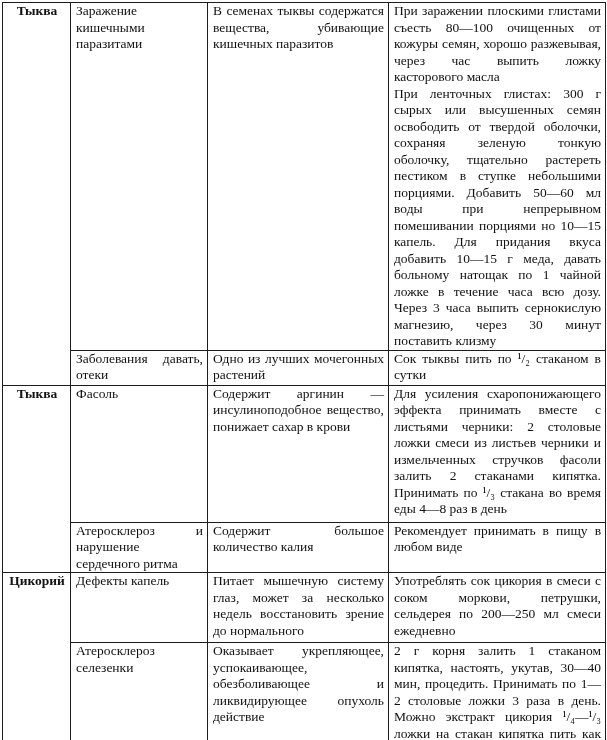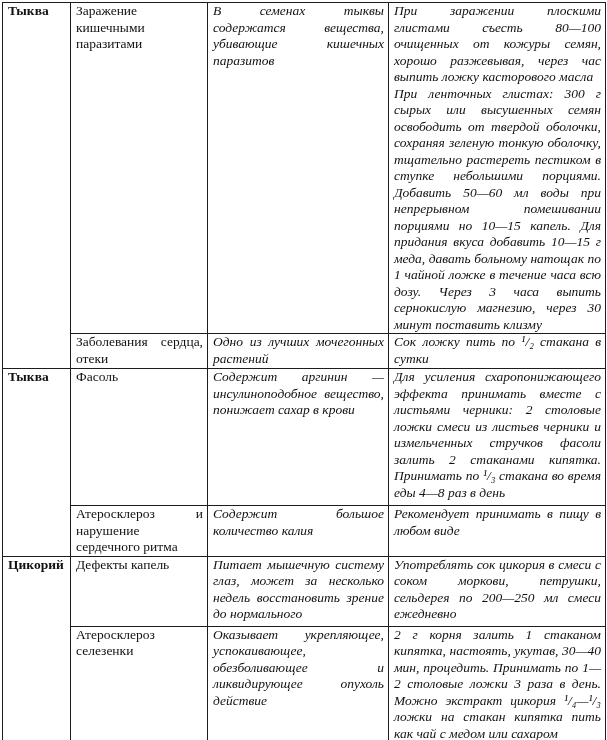--- a/index.html
+++ b/index.html
@@ -27,28 +27,27 @@
   }
   table.remedies td {
     border: 1px solid #1c1c1c;
     vertical-align: top;
     padding: 0 4px 0 5px;
     box-sizing: border-box;
     overflow: hidden;
   }
   td.plant {
     font-weight: bold;
-    text-align: left;
+    text-align: center;
   }
   td.disease {
     text-align: justify;
   }
   td.property, td.usage {
     text-align: justify;
-    font-style: italic;
   }
   td.usage p, td.property p, td.disease p {
     margin: 0;
     padding: 0;
     text-align: justify;
     hyphens: auto;
   }
 </style>
 </head>
 <body>
@@ -71,27 +70,27 @@
         <td class="property">
           <p>В семенах тыквы содержатся вещества, убивающие кишечных паразитов</p>
         </td>
         <td class="usage">
           <p>При заражении плоскими глистами съесть 80—100 очищенных от кожуры семян, хорошо разжевывая, через час выпить ложку касторового масла</p>
           <p>При ленточных глистах: 300 г сырых или высушенных семян освободить от твердой оболочки, сохраняя зеленую тонкую оболочку, тщательно растереть пестиком в ступке небольшими порциями. Добавить 50—60 мл воды при непрерывном помешивании порциями но 10—15 капель. Для придания вкуса добавить 10—15 г меда, давать больному натощак по 1 чайной ложке в течение часа всю дозу. Через 3 часа выпить сернокислую магнезию, через 30 минут поставить клизму</p>
         </td>
       </tr>
       <tr style="height:35px">
         <td class="disease">
-          <p>Заболевания сердца, отеки</p>
+          <p>Заболевания давать, отеки</p>
         </td>
         <td class="property">
           <p>Одно из лучших мочегонных растений</p>
         </td>
         <td class="usage">
-          <p>Сок ложку пить по ¹/₂ стакана в сутки</p>
+          <p>Сок тыквы пить по ¹/₂ стаканом в сутки</p>
         </td>
       </tr>
 
       <tr style="height:137px">
         <td class="plant" rowspan="2">Тыква</td>
         <td class="disease">
           <p>Фасоль</p>
         </td>
         <td class="property">
           <p>Содержит аргинин — инсулиноподобное вещество, понижает сахар в крови</p>

